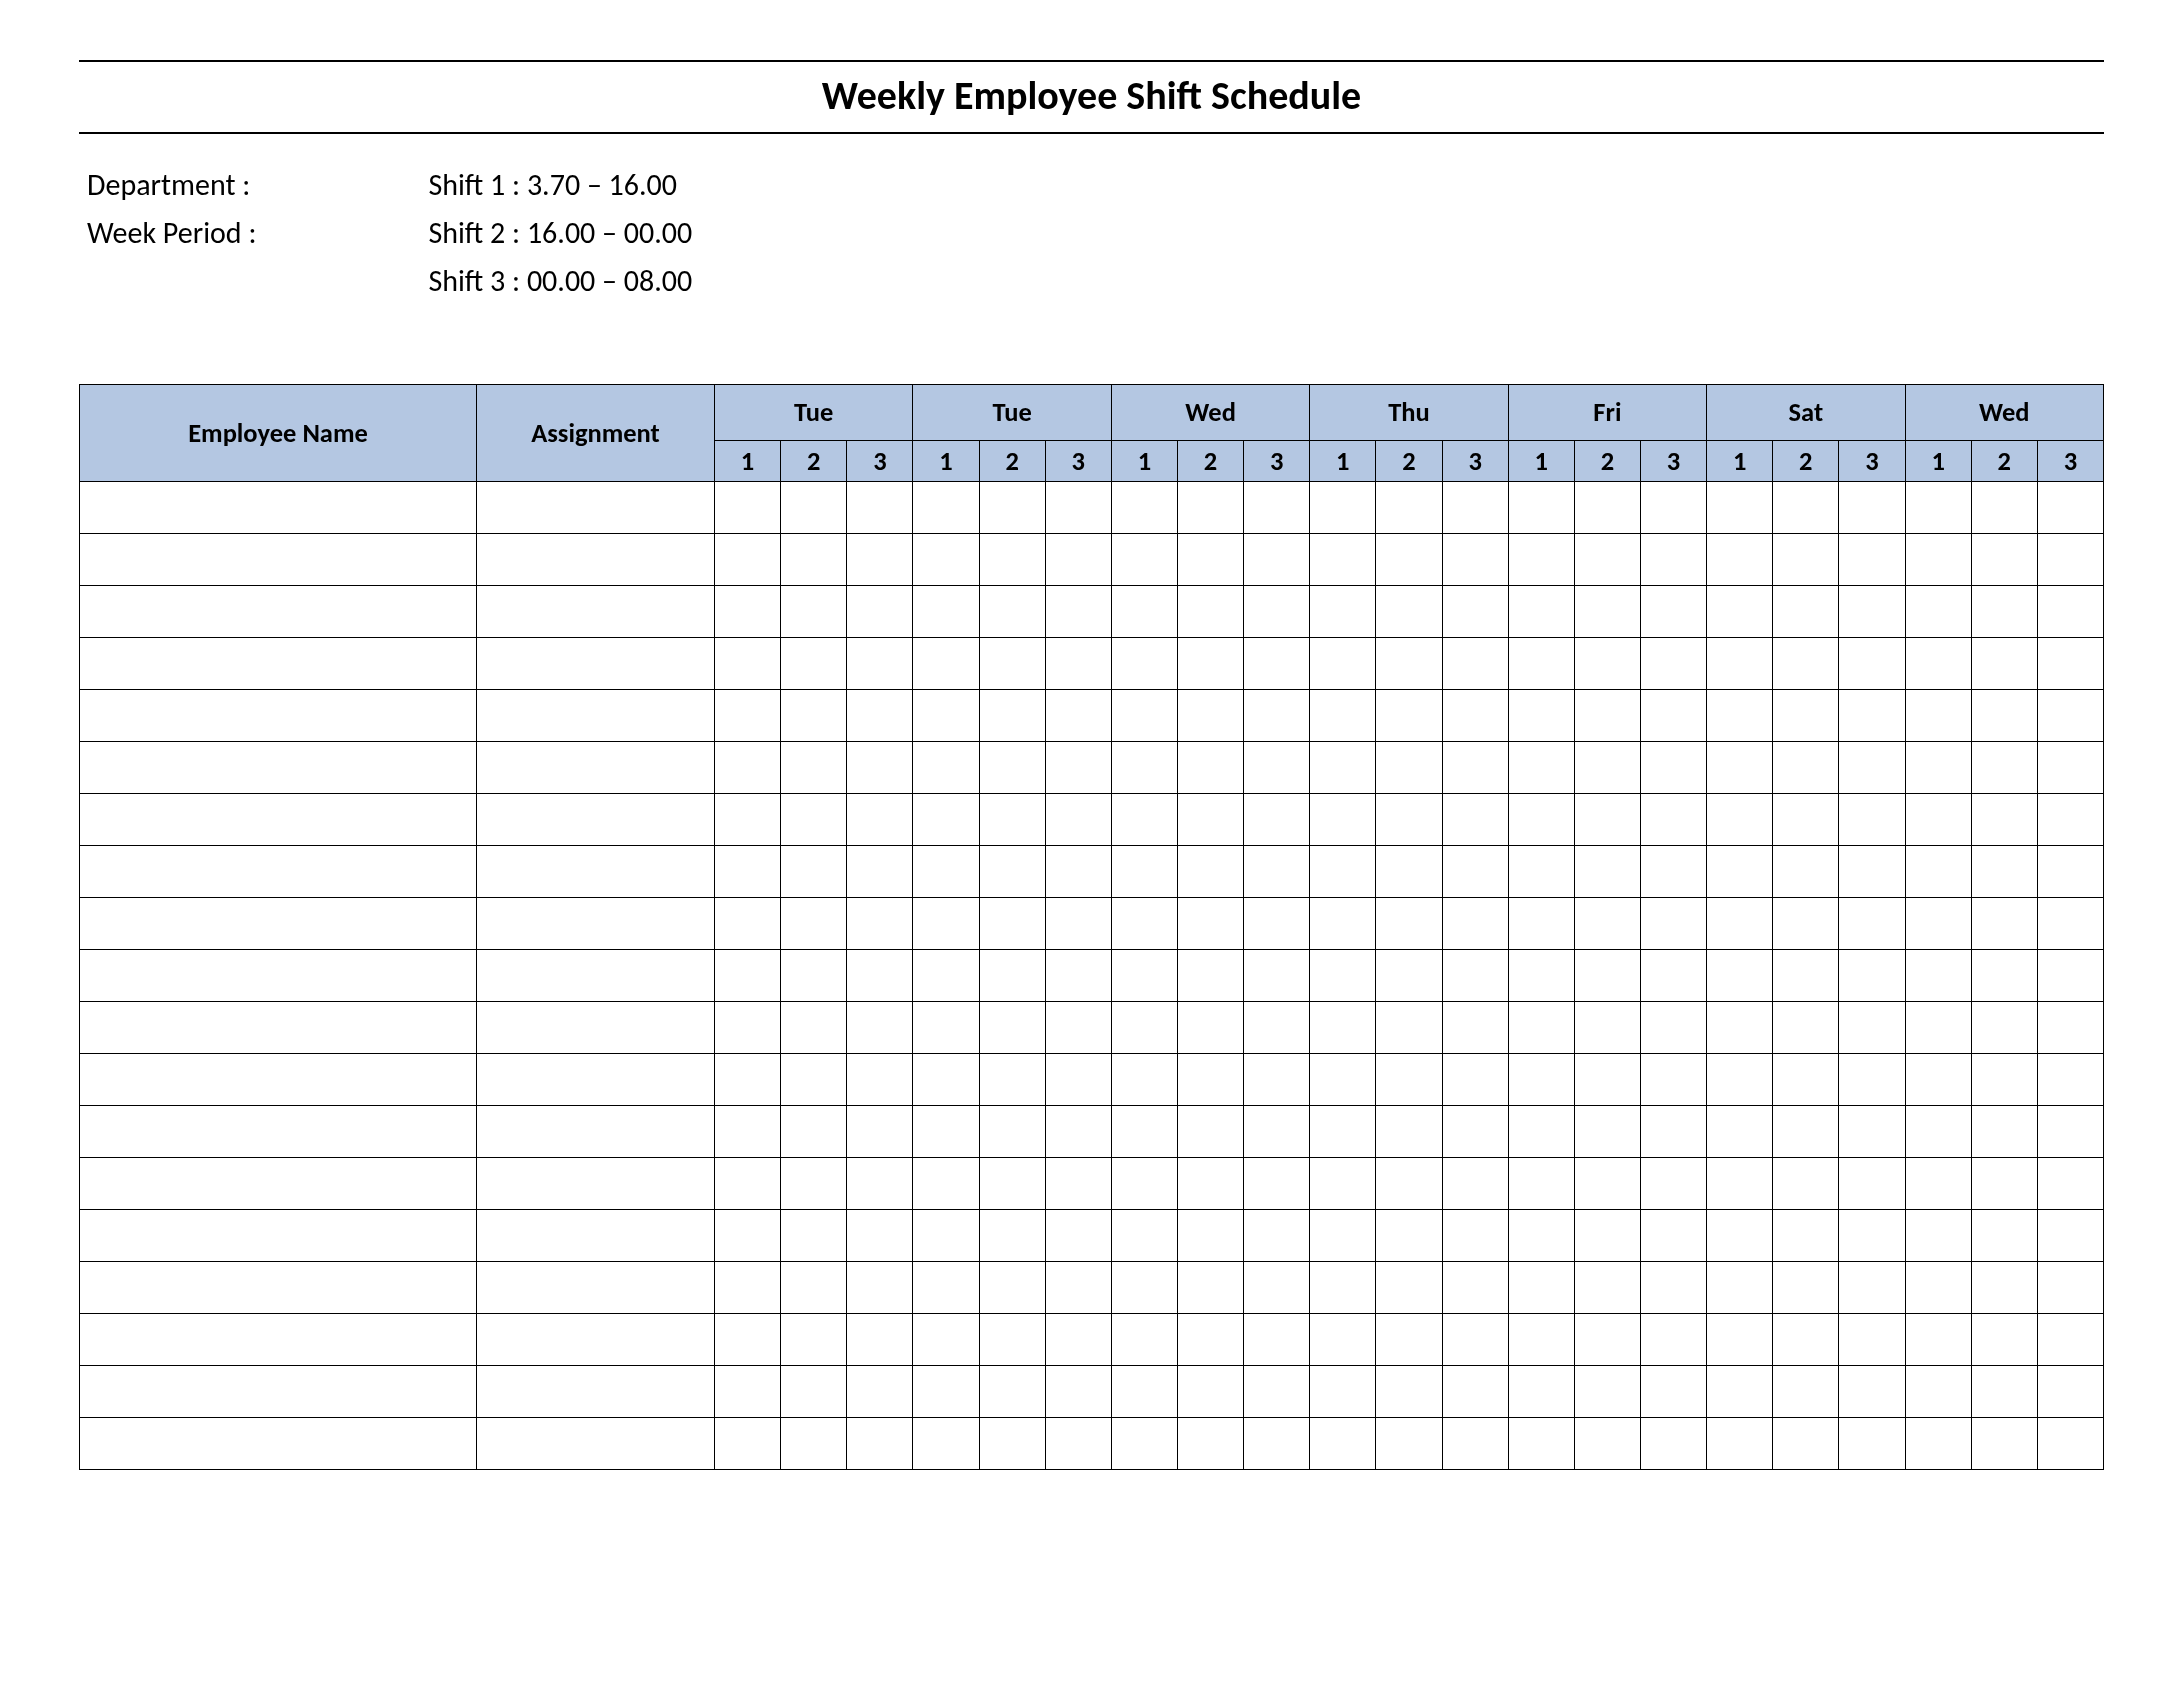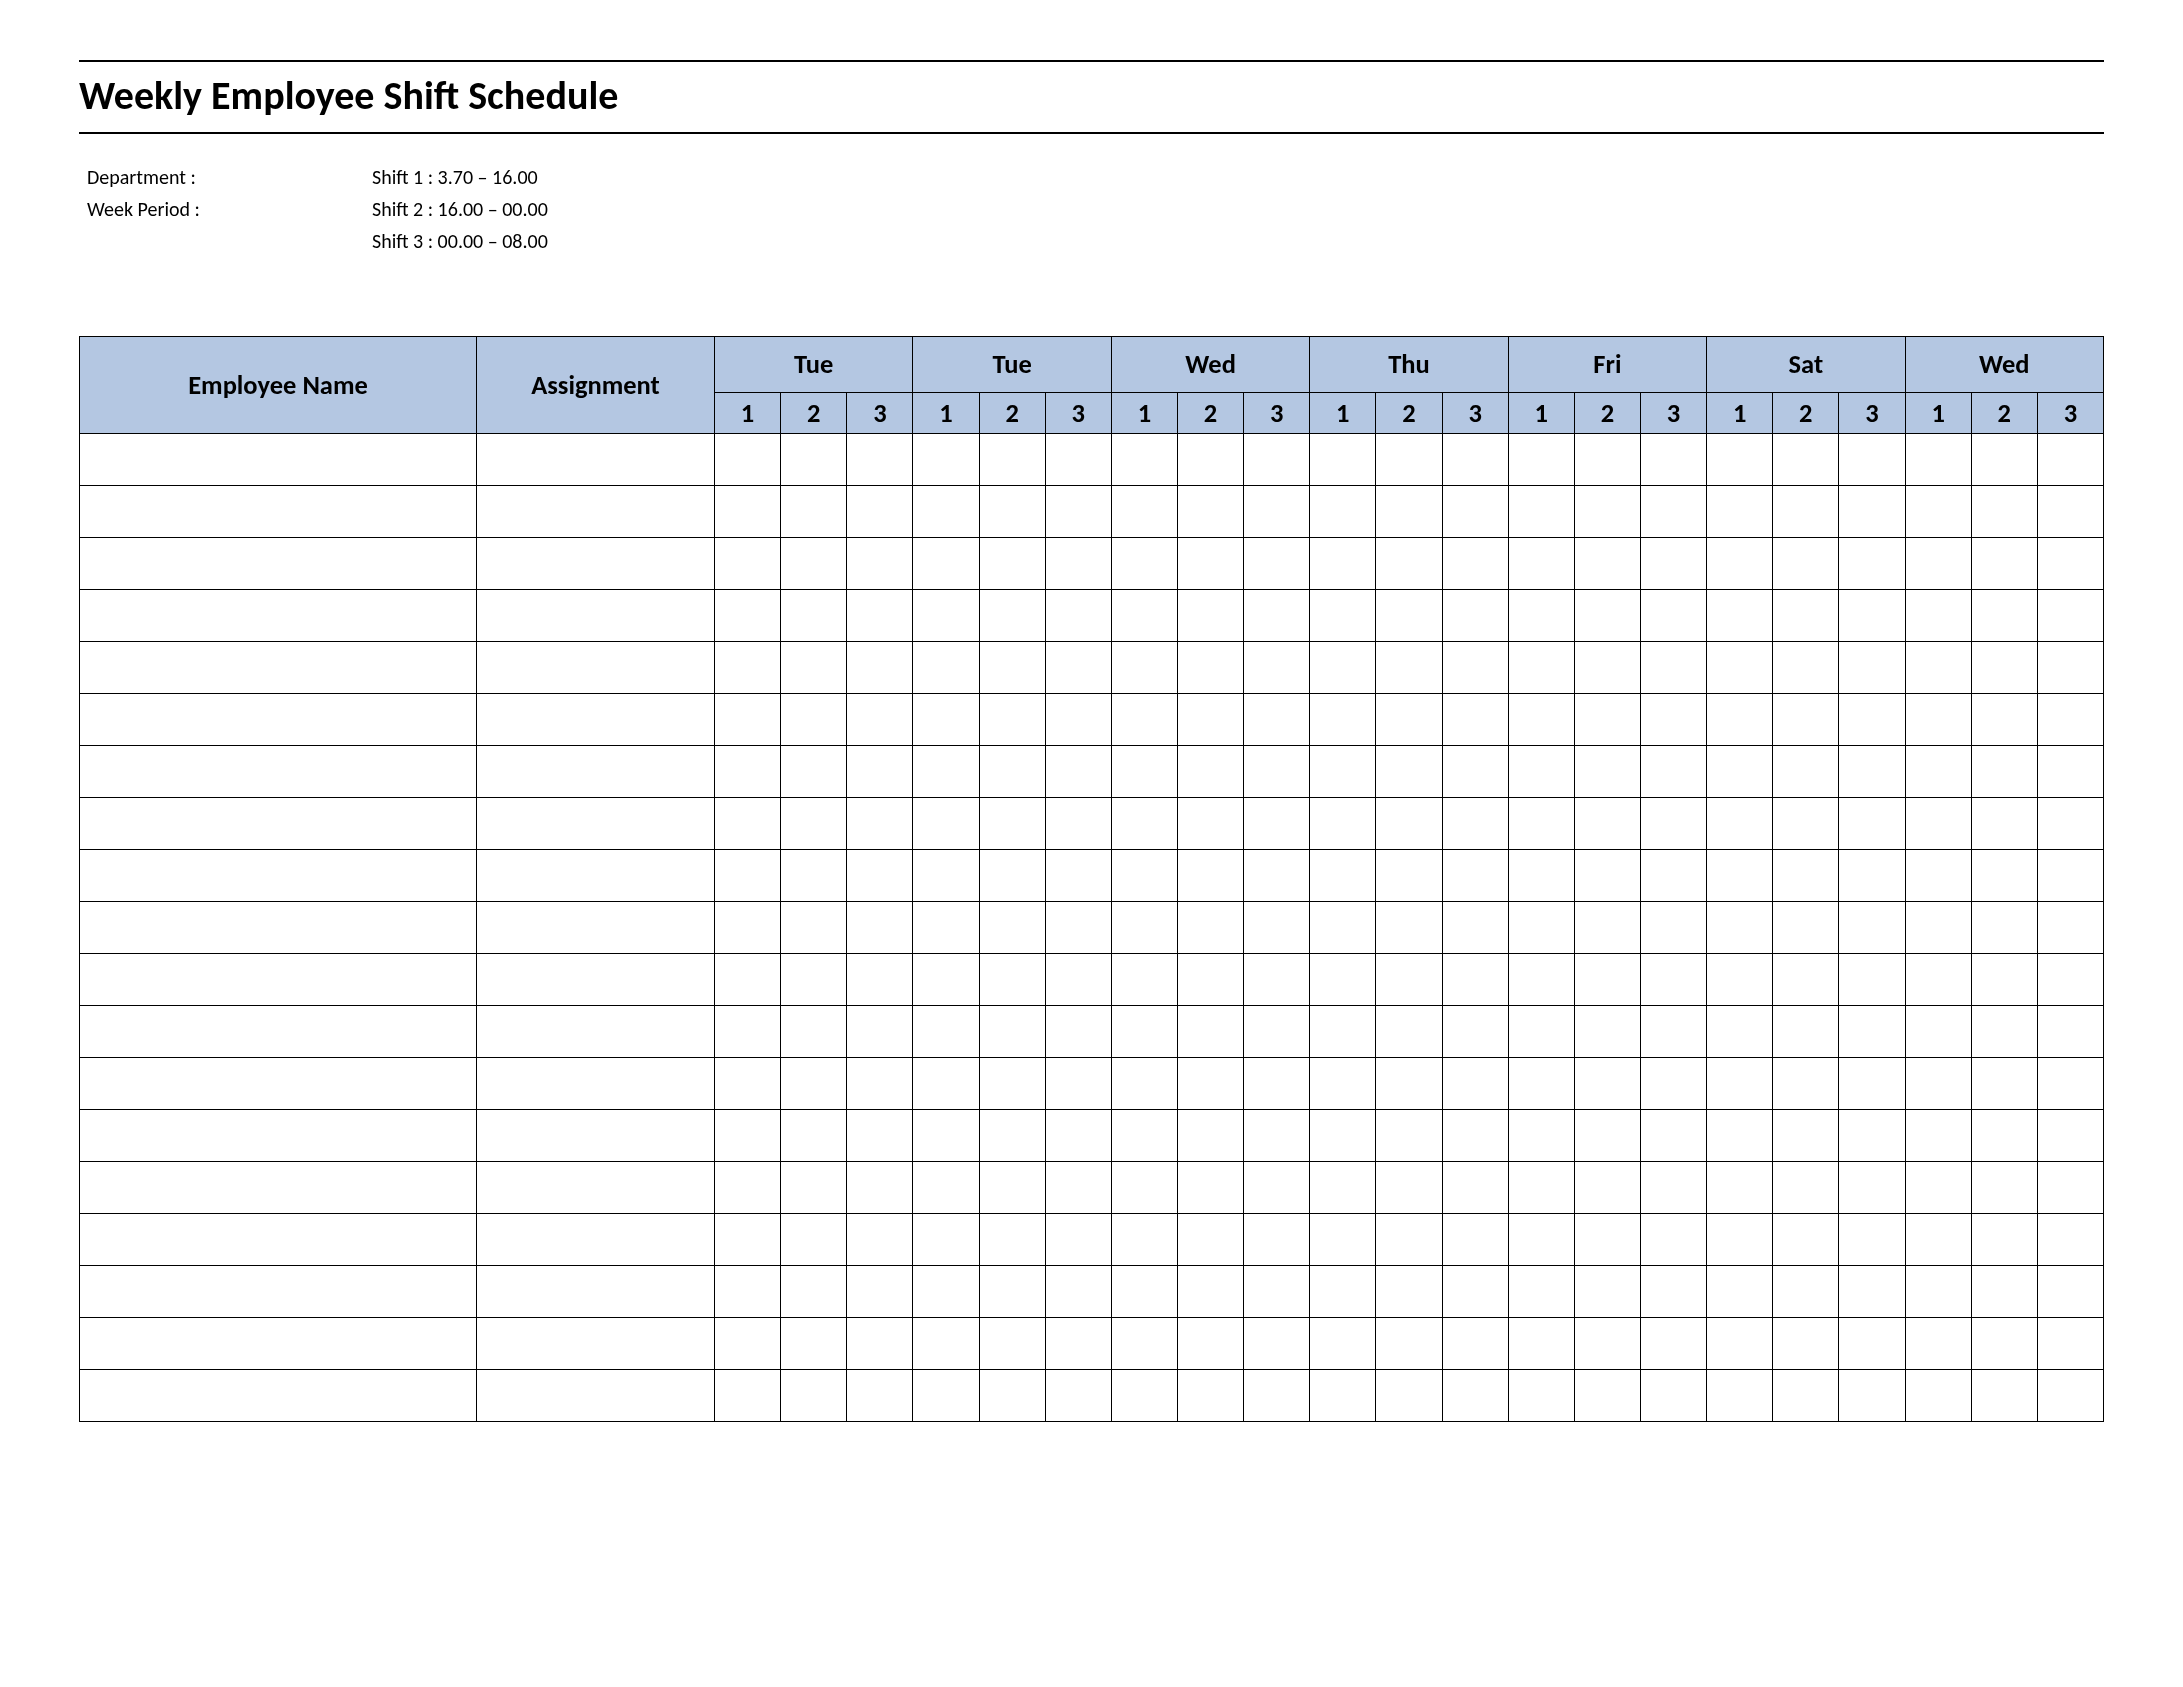--- a/index.html
+++ b/index.html
@@ -11,32 +11,32 @@
     background: #ffffff;
     font-family: "Calibri", "Segoe UI", Arial, sans-serif;
     color: #000;
   }
   .page {
     padding: 60px 79px 79px 79px;
   }
   .title-wrap {
     border-top: 2px solid #000;
     border-bottom: 2px solid #000;
-    text-align: left;
+    text-align: center;
     padding: 9.3px 0 12px 0;
     margin-bottom: 26.5px;
   }
   .title {
     font-size: 40px;
     font-weight: 700;
   }
   .meta {
     display: flex;
     gap: 172px;
-    font-size: 20px;
+    font-size: 30px;
     font-weight: 400;
     margin: 0 0 79px 8px;
     line-height: 1.6;
   }
   .meta-left, .meta-right {
     display: flex;
     flex-direction: column;
   }
   table.schedule {
     border-collapse: collapse;

